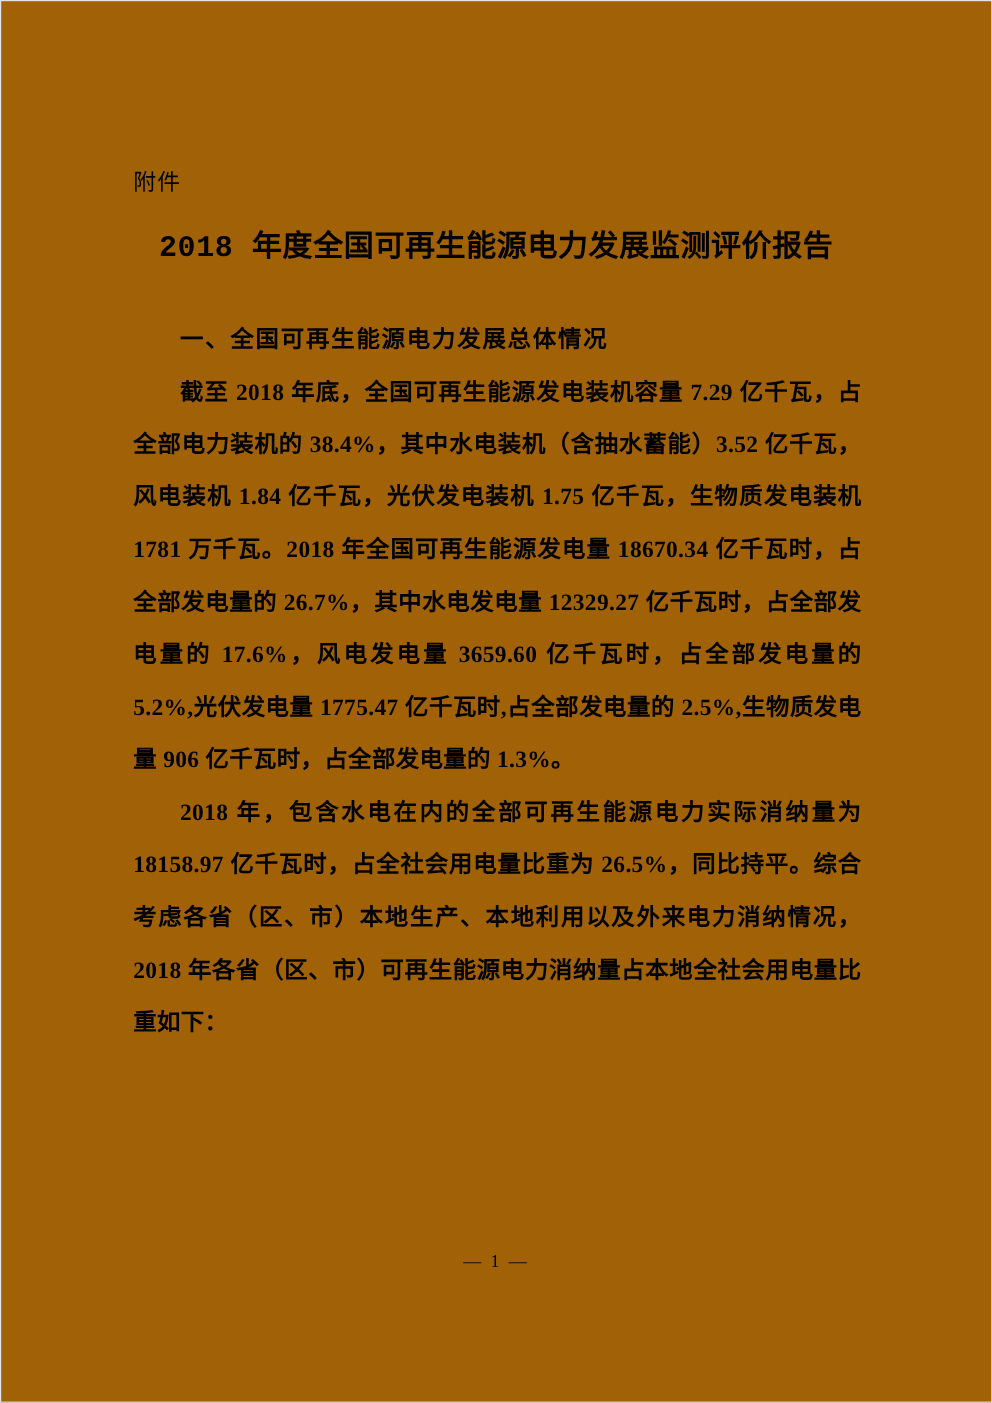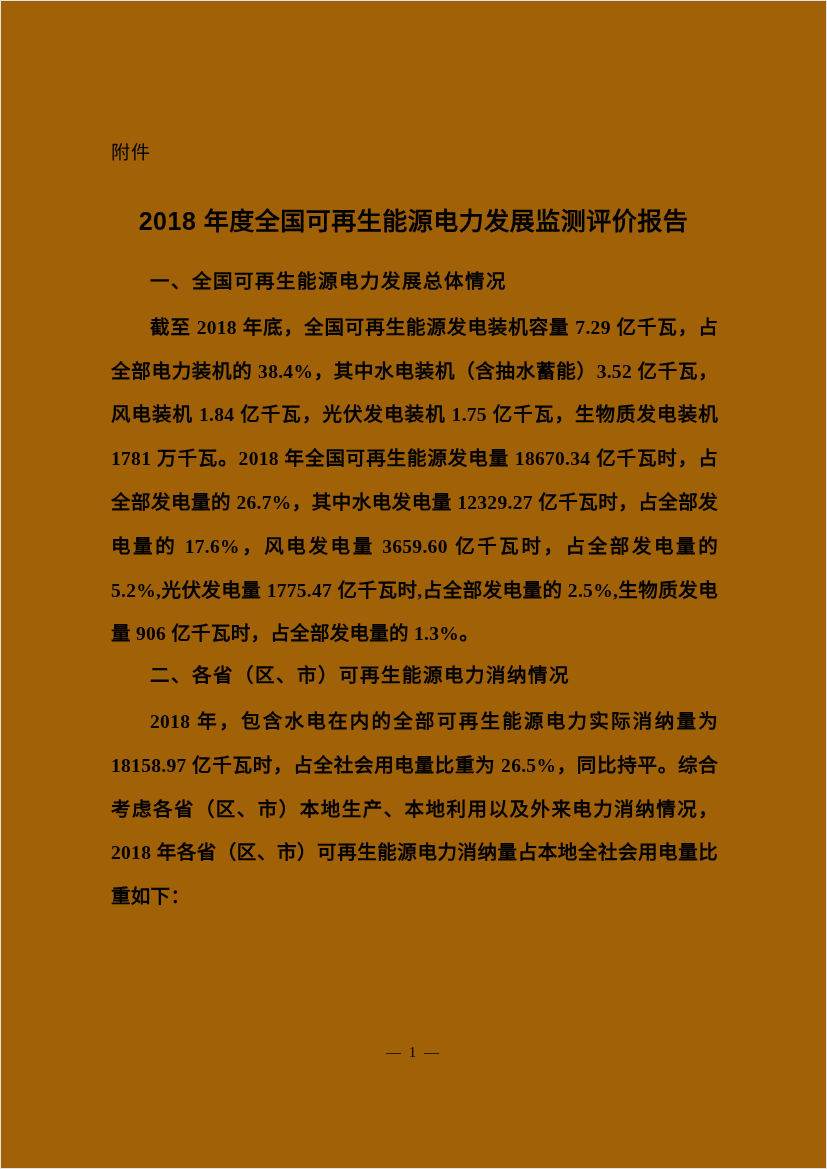--- a/index.html
+++ b/index.html
@@ -26,44 +26,44 @@
     line-height: 26px;
     font-family: "Liberation Sans", sans-serif;
     font-weight: 500;
     letter-spacing: 1px;
   }
   .doc-title {
     position: absolute;
     left: 60px;
     right: 60px;
     top: 188px;
-    margin: 14px;
+    margin: 0;
     text-align: center;
     font-size: 25px;
     line-height: 36px;
     font-weight: bold;
-    font-family: Liberation Sans, sans-serif;
+    font-family: Liberation Mono, monospace;
     letter-spacing: 0.5px;
     white-space: nowrap;
   }
   .doc-body {
     position: absolute;
     left: 110px;
     top: 261px;
     width: 607px;
     font-size: 19.5px;
     line-height: 43.8px;
     text-align: justify;
   }
   .section-heading {
     margin: 0;
     font-size: 19.5px;
     font-weight: bold;
     text-indent: 2em;
-    font-family: Liberation Mono, monospace;
+    font-family: Liberation Sans, sans-serif;
     letter-spacing: 1.5px;
     line-height: 43.8px;
   }
   .body-paragraph {
     margin: 0;
     text-indent: 2em;
     letter-spacing: 0.3px;
     font-weight: bold;
   }
   .page-number {
@@ -85,21 +85,20 @@
   <div class="attachment-label">附件</div>
 
   <h1 class="doc-title">2018 年度全国可再生能源电力发展监测评价报告</h1>
 
   <div class="doc-body">
 
     <h2 class="section-heading">一、全国可再生能源电力发展总体情况</h2>
 
     <p class="body-paragraph">截至 2018 年底，全国可再生能源发电装机容量 7.29 亿千瓦，占全部电力装机的 38.4%，其中水电装机（含抽水蓄能）3.52 亿千瓦，风电装机 1.84 亿千瓦，光伏发电装机 1.75 亿千瓦，生物质发电装机 1781 万千瓦。2018 年全国可再生能源发电量 18670.34 亿千瓦时，占全部发电量的 26.7%，其中水电发电量 12329.27 亿千瓦时，占全部发电量的 17.6%，风电发电量 3659.60 亿千瓦时，占全部发电量的 5.2%,光伏发电量 1775.47 亿千瓦时,占全部发电量的 2.5%,生物质发电量 906 亿千瓦时，占全部发电量的 1.3%。</p>
 
-    <h2 class="section-heading">二、各省（区、市）可再生能源电力消纳情况</h2>
 
     <p class="body-paragraph">2018 年，包含水电在内的全部可再生能源电力实际消纳量为 18158.97 亿千瓦时，占全社会用电量比重为 26.5%，同比持平。综合考虑各省（区、市）本地生产、本地利用以及外来电力消纳情况，2018 年各省（区、市）可再生能源电力消纳量占本地全社会用电量比重如下：</p>
 
   </div>
 
   <div class="page-number">— 1 —</div>
 
 </div>
 
 </body></html>

